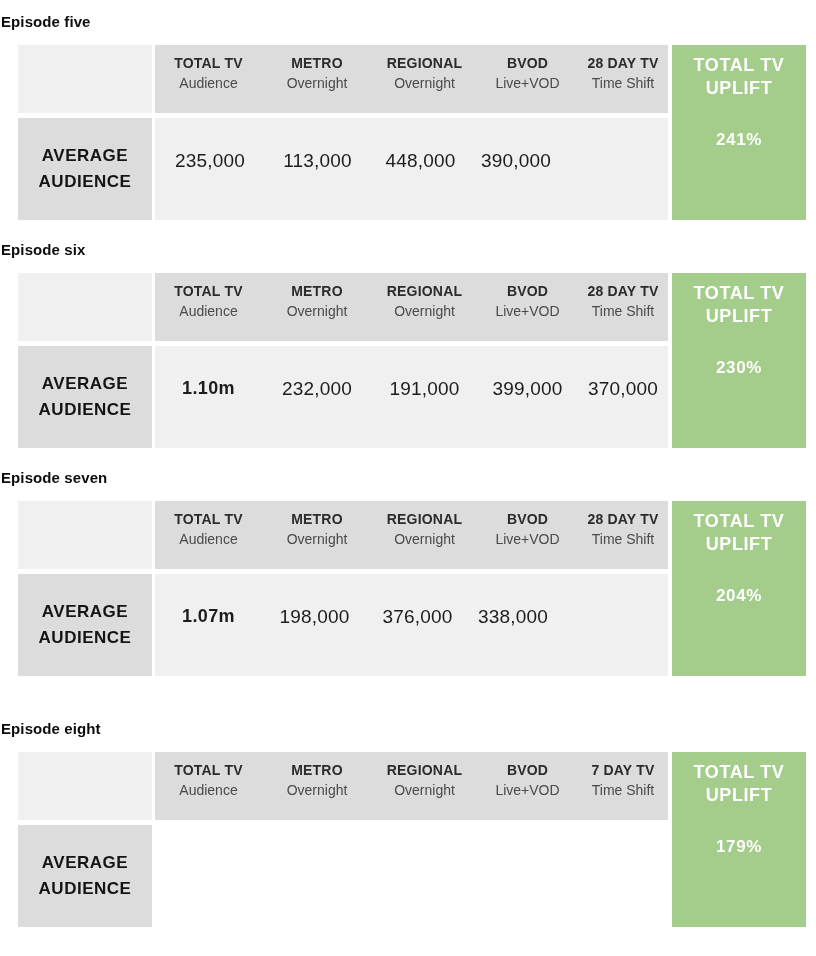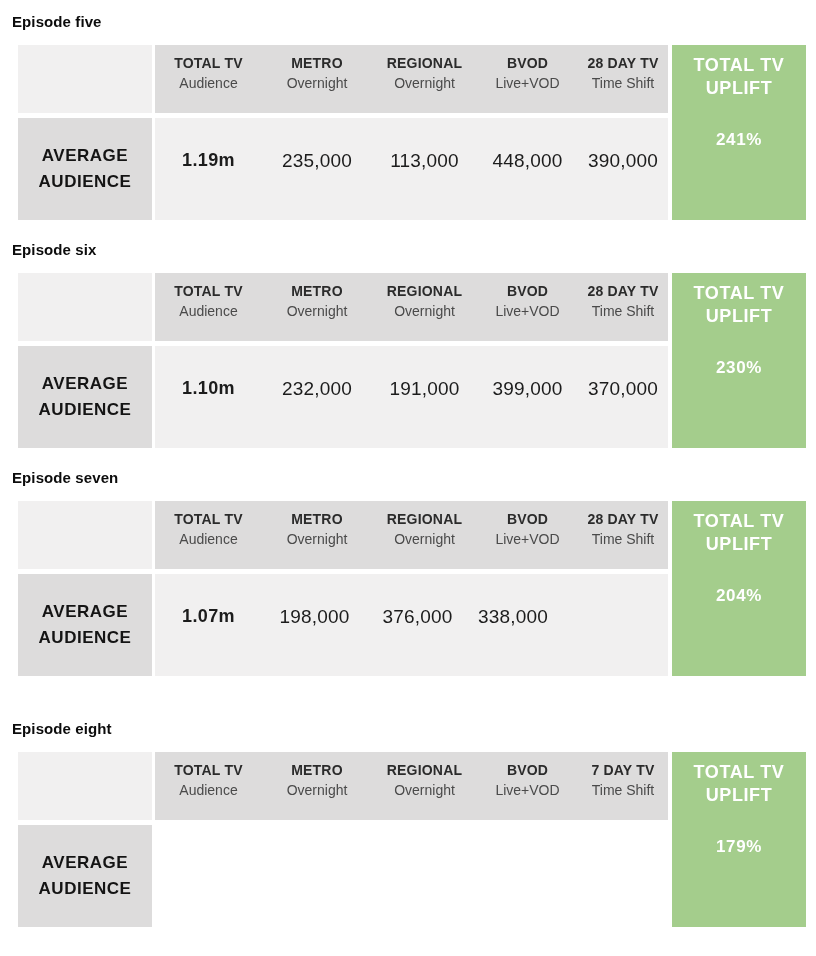--- a/index.html
+++ b/index.html
@@ -12,21 +12,21 @@
     height: 956px;
     box-sizing: border-box;
     padding-top: 13px;
     font-family: "Liberation Sans", sans-serif;
     overflow: hidden;
   }
   .episode-section { margin-bottom: 21px; }
   .episode-section.extra-gap { margin-bottom: 44px; }
 
   .episode-label {
-    margin: 0 0 14px 12px;
+    margin: 0 0 14px 1px;
     font-size: 15px;
     font-weight: bold;
     color: #0c0c0c;
     line-height: 1.2;
     letter-spacing: 0.1px;
   }
 
   .audience-table {
     margin-left: 18px;
     width: 788px;
@@ -173,21 +173,20 @@
         <div class="header-cell w4">
           <div class="header-title">BVOD</div>
           <div class="header-sub">Live+VOD</div>
         </div>
         <div class="header-cell w5">
           <div class="header-title">28 DAY TV</div>
           <div class="header-sub">Time Shift</div>
         </div>
       </div>
       <div class="data-row">
-        <div class="value-cell em w1">1.19m</div>
         <div class="value-cell w2">235,000</div>
         <div class="value-cell w3">113,000</div>
         <div class="value-cell w4">448,000</div>
         <div class="value-cell w5">390,000</div>
       </div>
     </div>
     <div class="col-uplift">
       <div class="uplift-title">
         <span>TOTAL TV</span><br>
         <span>UPLIFT</span>

